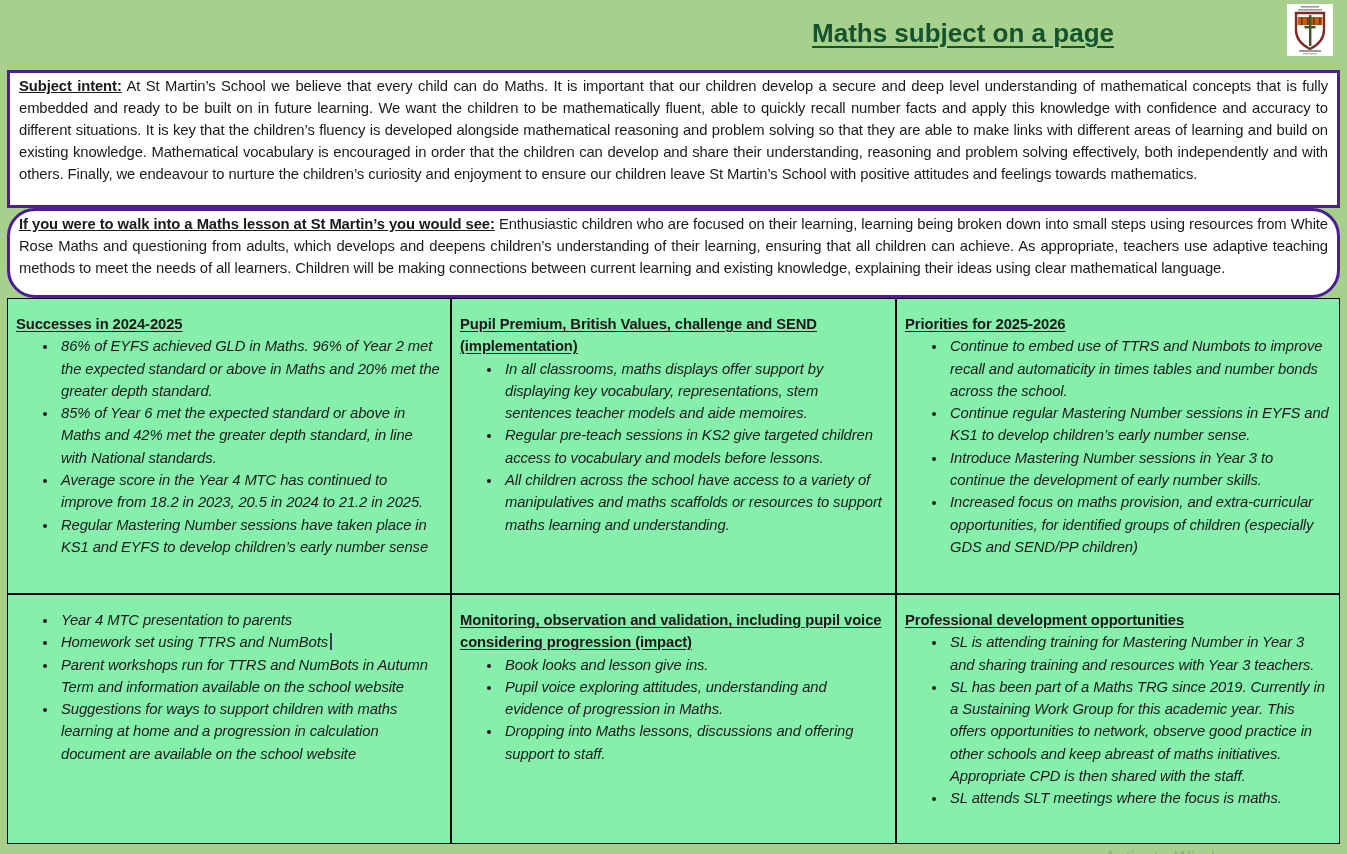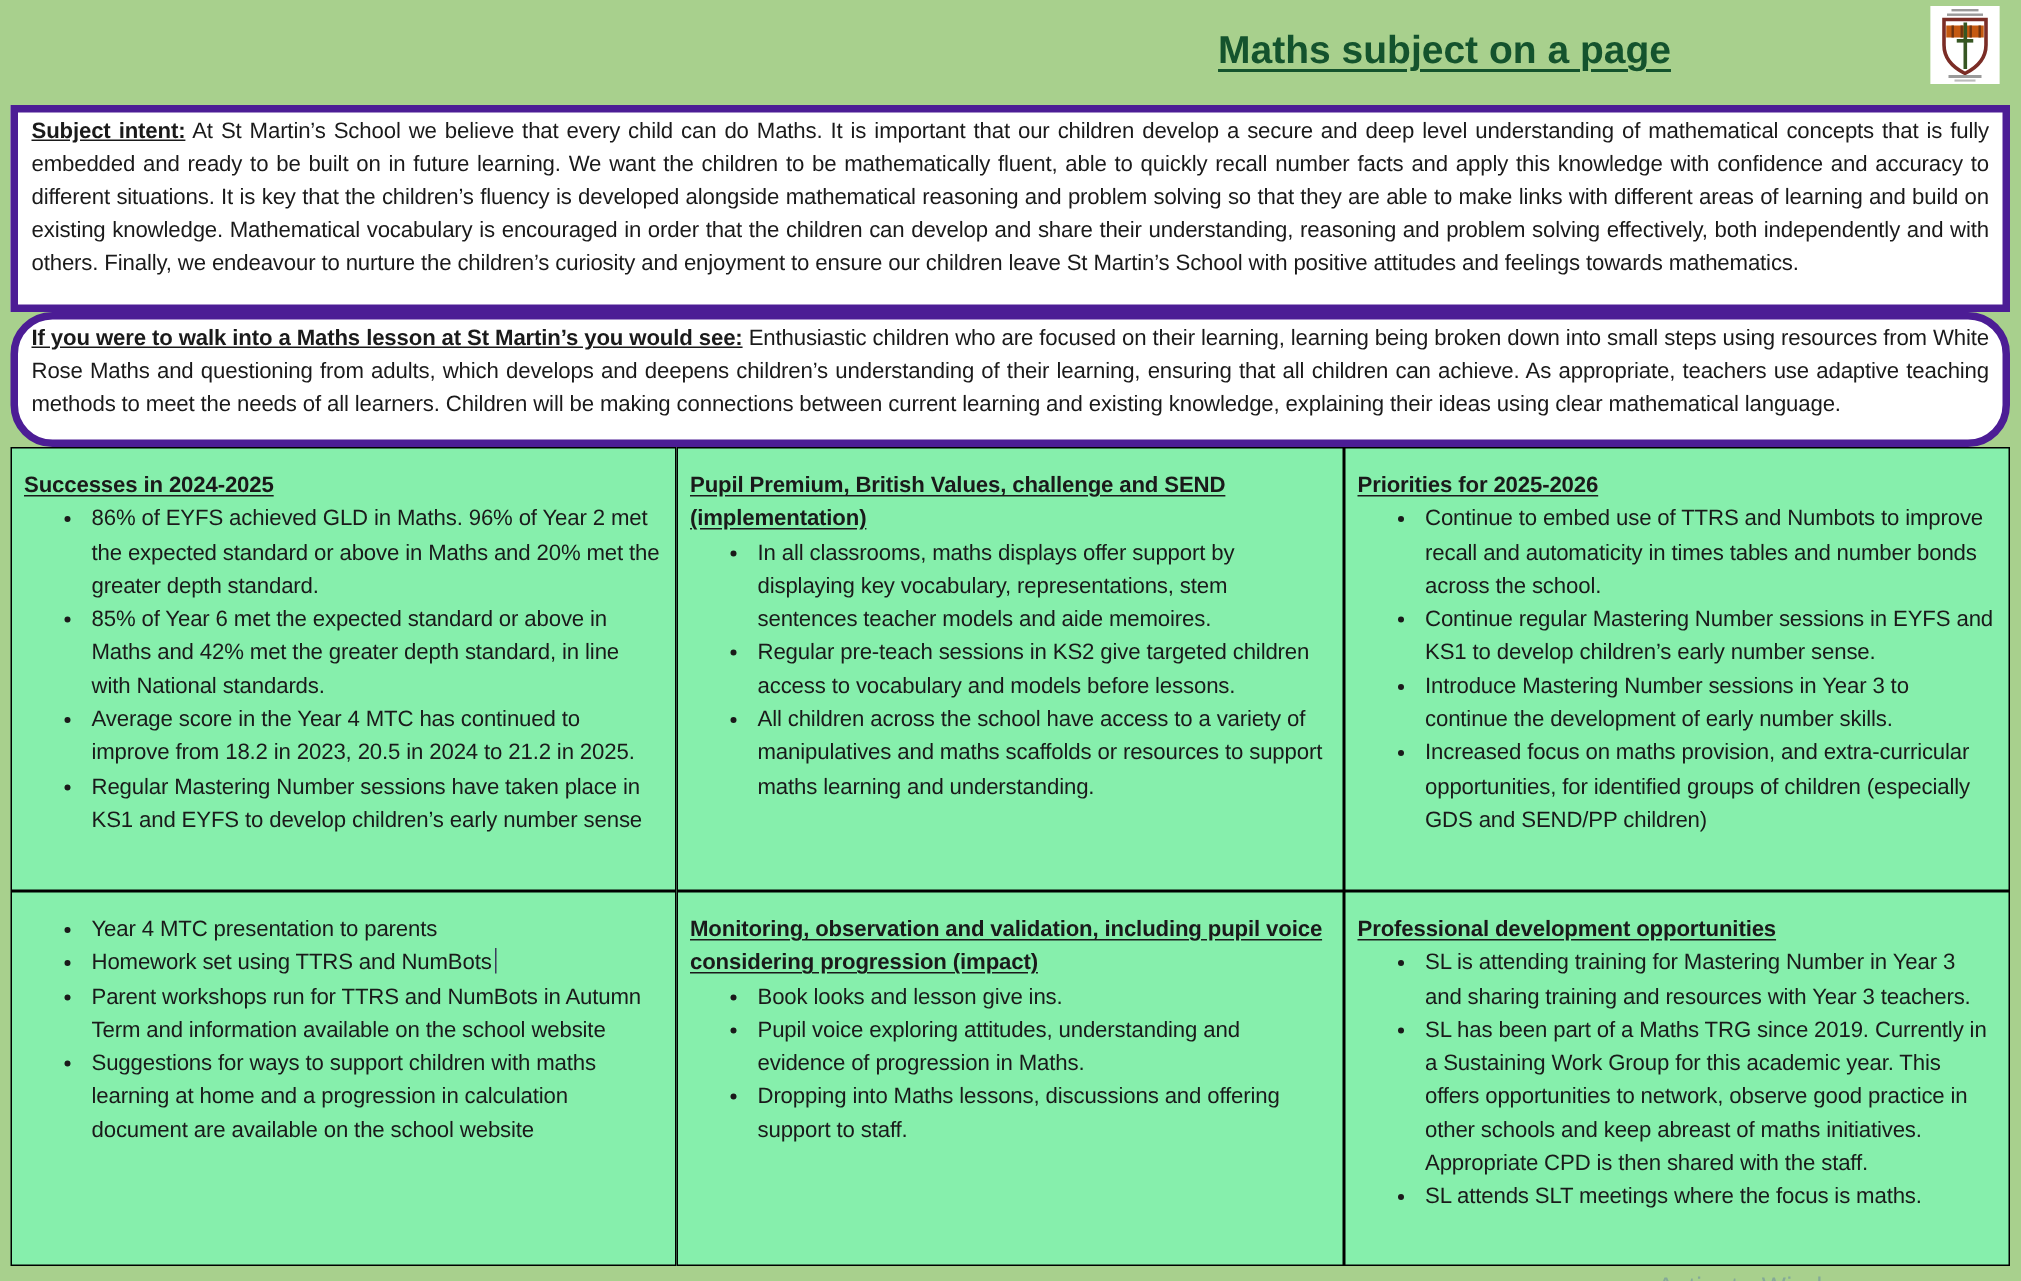--- a/index.html
+++ b/index.html
@@ -37,21 +37,21 @@
     background: #ffffff;
   }
   .content {
     position: absolute;
     top: 70px;
     left: 7px;
     right: 7px;
   }
   .intro-box {
     background: #ffffff;
-    border: 5px solid #4c1d95;
+    border: 3px solid #4c1d95;
     box-sizing: border-box;
     padding: 3px 9px;
     font-size: 14.8px;
     line-height: 21.9px;
     letter-spacing: -0.1px;
     text-align: justify;
     overflow: hidden;
   }
   .intro-box.first { height: 138px; }
   .intro-box.second { height: 90px; border-radius: 28px; }
@@ -76,20 +76,21 @@
   }
   .cell-heading {
     font-weight: bold;
     text-decoration: underline;
     text-underline-offset: 2px;
   }
   ul.bullets {
     margin: 0;
     padding-left: 42px;
     list-style: disc;
+    font-style: italic;
   }
   ul.bullets li {
     padding-left: 3px;
   }
   .caret {
     display: inline-block;
     width: 1.5px;
     height: 17px;
     background: #3b3b5c;
     vertical-align: -3px;

